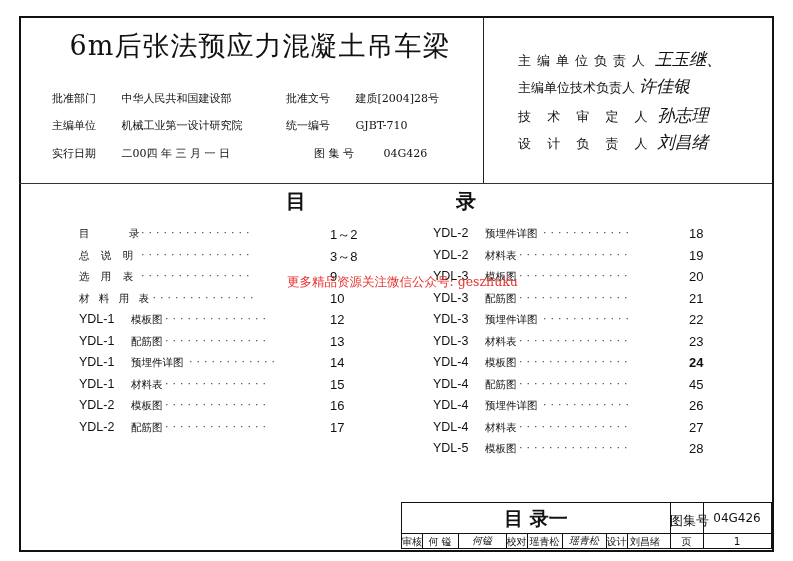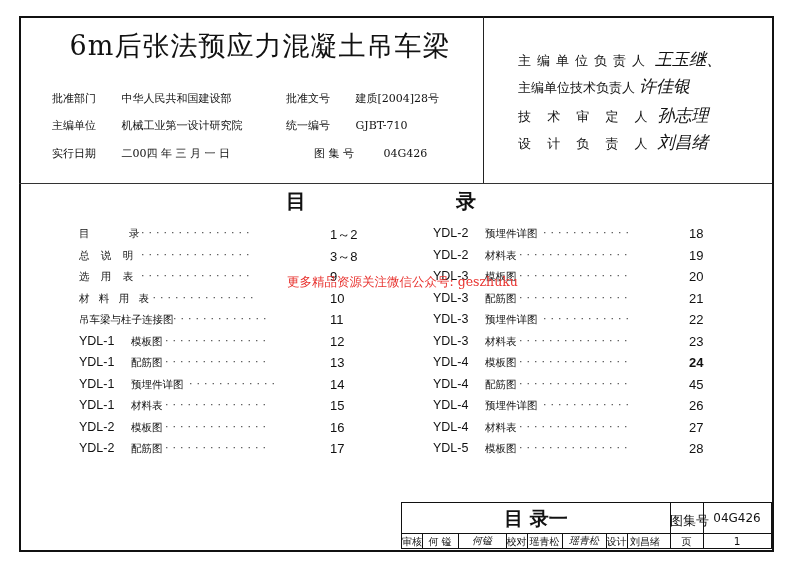--- a/index.html
+++ b/index.html
@@ -102,25 +102,20 @@
     </div>
   <div class="toc-row">
       <span class="toc-name" style="left:0;letter-spacing:4px;">选 用 表</span>
       <span class="toc-dots" style="left:62px;">···············</span>
       <span class="toc-page" style="left:251px;">9</span>
     </div>
   <div class="toc-row">
       <span class="toc-name" style="left:0;letter-spacing:3px;">材 料 用 表</span>
       <span class="toc-dots" style="left:66px;">···············</span>
       <span class="toc-page" style="left:251px;">10</span>
-    </div>
-  <div class="toc-row">
-      <span class="toc-name" style="left:0;">吊车梁与柱子连接图</span>
-      <span class="toc-dots" style="left:94px;">·············</span>
-      <span class="toc-page" style="left:251px;">11</span>
     </div>
   <div class="toc-row">
       <span class="toc-code">YDL-1</span>
       <span class="toc-name" style="left:52px;">模板图</span>
       <span class="toc-dots" style="left:86px;">··············</span>
       <span class="toc-page" style="left:251px;">12</span>
     </div>
   <div class="toc-row">
       <span class="toc-code">YDL-1</span>
       <span class="toc-name" style="left:52px;">配筋图</span>

